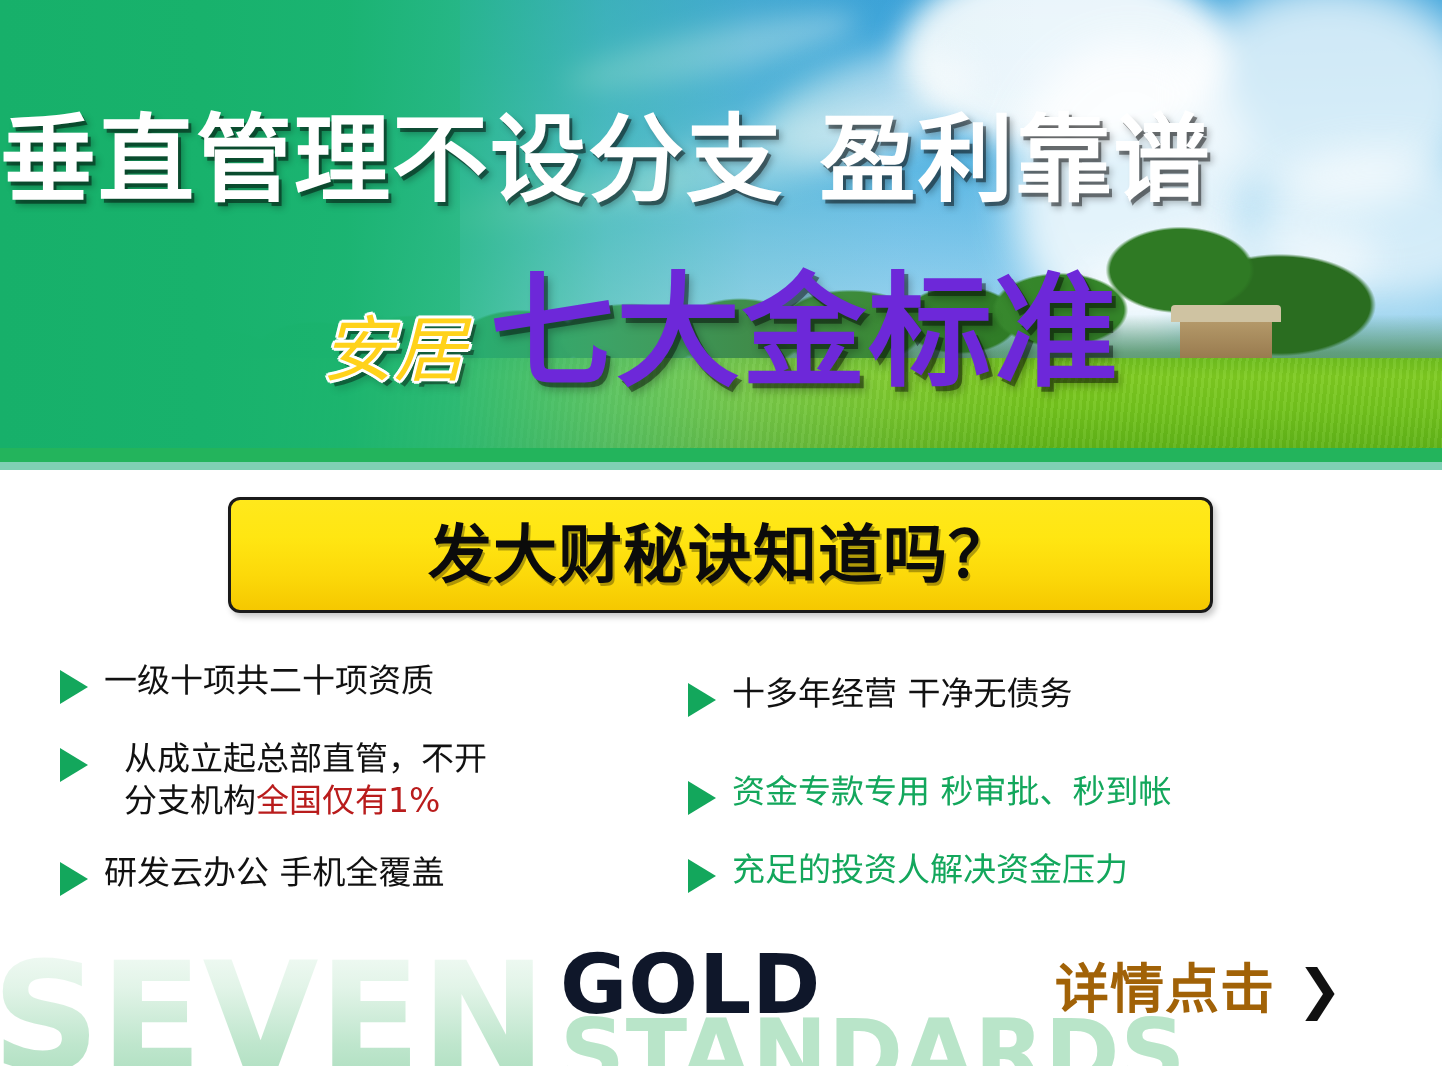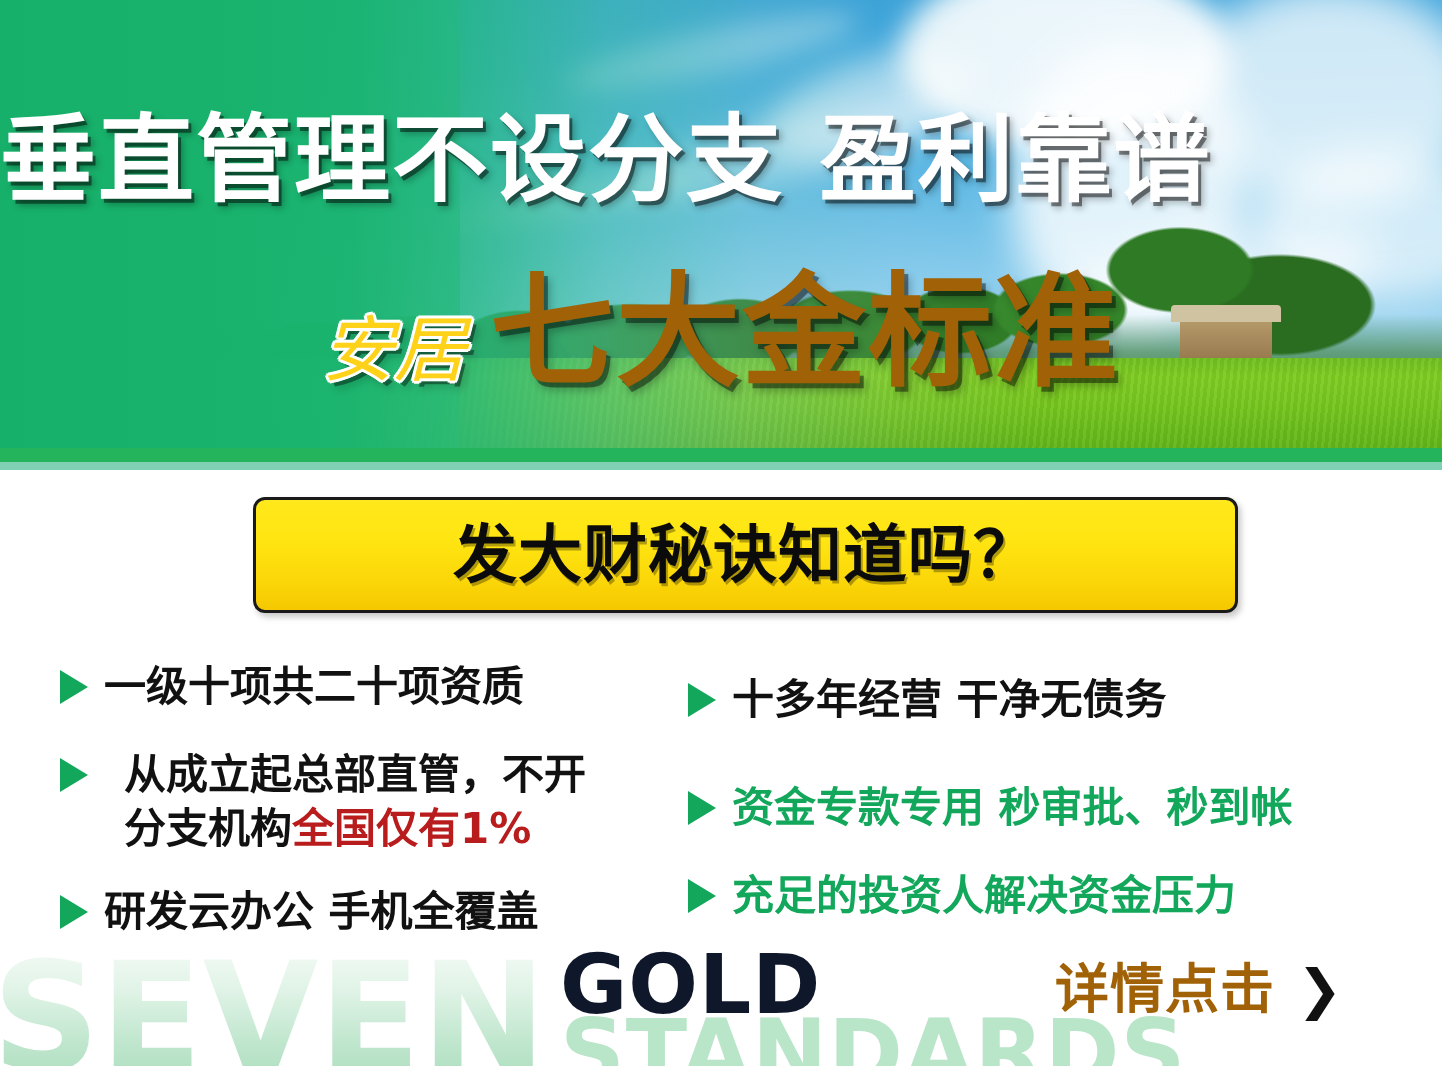--- a/index.html
+++ b/index.html
@@ -102,32 +102,32 @@
     color:#ffd21a;
     text-shadow:
       -2px -2px 0 #fff, 2px -2px 0 #fff, -2px 2px 0 #fff, 2px 2px 0 #fff,
       0 -3px 0 #fff, 0 3px 0 #fff, -3px 0 0 #fff, 3px 0 0 #fff,
       5px 6px 0 rgba(0,0,0,.40), 7px 8px 8px rgba(0,0,0,.25);
     margin-right:24px;
   }
   .hl2 .qida{
     display:inline-block;vertical-align:baseline;
     font-family:"DejaVu Sans","Liberation Sans",sans-serif;
-    font-weight:700;font-size:124px;letter-spacing:2px;color:#a16207;
+    font-weight:700;font-size:124px;letter-spacing:2px;color:#6d28d9;
     text-shadow:4px 5px 0 rgba(0,0,0,.42), 6px 8px 9px rgba(0,0,0,.26);
   }
 
   
   .ybar{
     position:absolute;left:228px;top:497px;width:985px;height:116px;
     box-sizing:border-box;
     background:linear-gradient(180deg,#ffe81c 0%,#ffe612 34%,#fcd90a 68%,#f5c800 100%);
     border:3px solid #1a1a1a;border-radius:12px;
     box-shadow:3px 4px 6px rgba(0,0,0,.22);
-    display:flex;align-items:center;justify-content:center;margin-left:25px;
+    display:flex;align-items:center;justify-content:center;
   }
   .ybar-txt{
     font-family:"DejaVu Sans","Liberation Sans",sans-serif;
     font-weight:700;font-size:64px;line-height:1;color:#0b0b0b;
     letter-spacing:1px;white-space:nowrap;
     text-shadow:2px 3px 0 rgba(0,0,0,.30);
   }
 
   
   .cols{position:absolute;left:0;top:660px;width:1442px;height:330px;}
@@ -136,21 +136,21 @@
   .col-right{left:688px;width:700px;margin-top:13px;}
 
   .bullet{display:flex;align-items:flex-start;margin-bottom:34px;}
   .tri{
     flex:0 0 auto;width:0;height:0;margin-top:10px;margin-right:16px;
     border-top:17px solid transparent;border-bottom:17px solid transparent;
     border-left:28px solid #13a75c;
   }
   .btxt{
     font-family:"DejaVu Sans","Liberation Sans",sans-serif;
-    font-weight:700;font-size:42px;line-height:1.28;color:#111111;
+    font-weight:400;font-size:33px;line-height:1.28;color:#111111;
     letter-spacing:0px;
   }
   .btxt .hl{color:#b91c1c;}
   .btxt.green{color:#13a75c;}
   .bullet.b2{margin-bottom:30px;gap:20px;}
   .bullet.r1{margin-bottom:54px;}
   .bullet.r2{margin-bottom:56px;}
 
   
   .wm{position:absolute;left:0;bottom:-16px;width:1060px;height:140px;pointer-events:none;}

